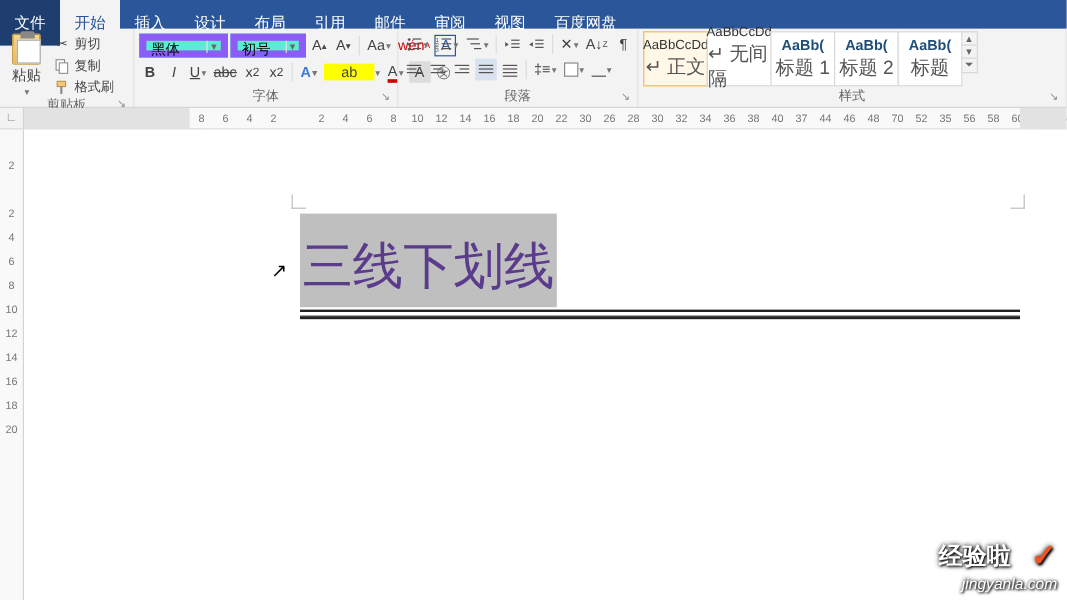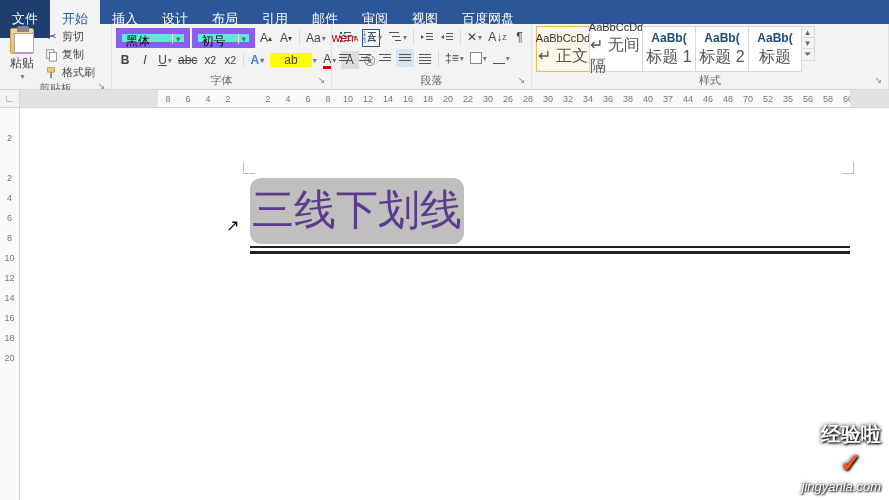--- a/index.html
+++ b/index.html
@@ -68,30 +68,30 @@
   .doc-area { position: absolute; left: 20px; top: 108px; right: 0; bottom: 0; background: #fff; overflow: hidden; }
   .page { position: absolute; left: 150px; top: 0; width: 700px; height: 900px; background: #fff; }
   .margin-mark { position: absolute; width: 18px; height: 18px; }
   .margin-mark.tl { border-left: 1px solid #bdbdbd00; border-top: 1px solid #bdbdbd00; }
   .margin-mark.tl::before { content:""; position:absolute; left:0; bottom:0; width:1px; height:12px; background:#bdbdbd; }
   .margin-mark.tl::after { content:""; position:absolute; left:0; bottom:0; height:1px; width:12px; background:#bdbdbd; }
   .margin-mark.tr::before { content:""; position:absolute; right:0; bottom:0; width:1px; height:12px; background:#bdbdbd; }
   .margin-mark.tr::after { content:""; position:absolute; right:0; bottom:0; height:1px; width:12px; background:#bdbdbd; }
 
   .text-block { position: absolute; left: 80px; top: 70px; width: 600px; }
-  .highlighted { background: #bfbfbf; display: inline-block; padding: 4px 2px 6px 2px; border-radius: 11px; }
+  .highlighted { background: #bfbfbf; display: inline-block; padding: 16px 2px 6px 2px; }
   .title-text { font-family: "SimHei", "Microsoft YaHei"; font-size: 42px; color: #5b3b8c; font-weight: 500; }
   .triple-line { margin-top: 2px; height: 8px; border-top: 2px solid #222; border-bottom: 2px solid #222; position: relative; }
   .triple-line::before { content: ""; position: absolute; left: 0; right: 0; top: 2.5px; height: 1px; background: #222; }
 
   .cursor-arrow { position: absolute; left: 56px; top: 108px; font-size: 16px; color: #000; transform: scaleX(-1); }
 
   
   .watermark { position: absolute; right: 8px; bottom: 6px; text-align: right; }
-  .wm-top { font-size: 20px; font-weight: bold; color: #fff; text-shadow: 0 0 4px #000, 1px 1px 2px #000; display:inline-flex; align-items:center; gap:0;flex-direction:column;}
+  .wm-top { font-size: 20px; font-weight: bold; color: #fff; text-shadow: 0 0 4px #000, 1px 1px 2px #000; display:inline-flex; align-items:center; gap:17px;}
   .wm-check { color: #e52; font-size: 26px; font-weight: bold; }
   .wm-bottom { font-size: 13px; font-style: italic; color: #fff; text-shadow: 0 0 3px #000, 1px 1px 2px #000; }
 
   svg { display: block; }
 </style>
 </head>
 <body>
 
 <div class="tab-row">
   <div class="tab file">文件</div>

